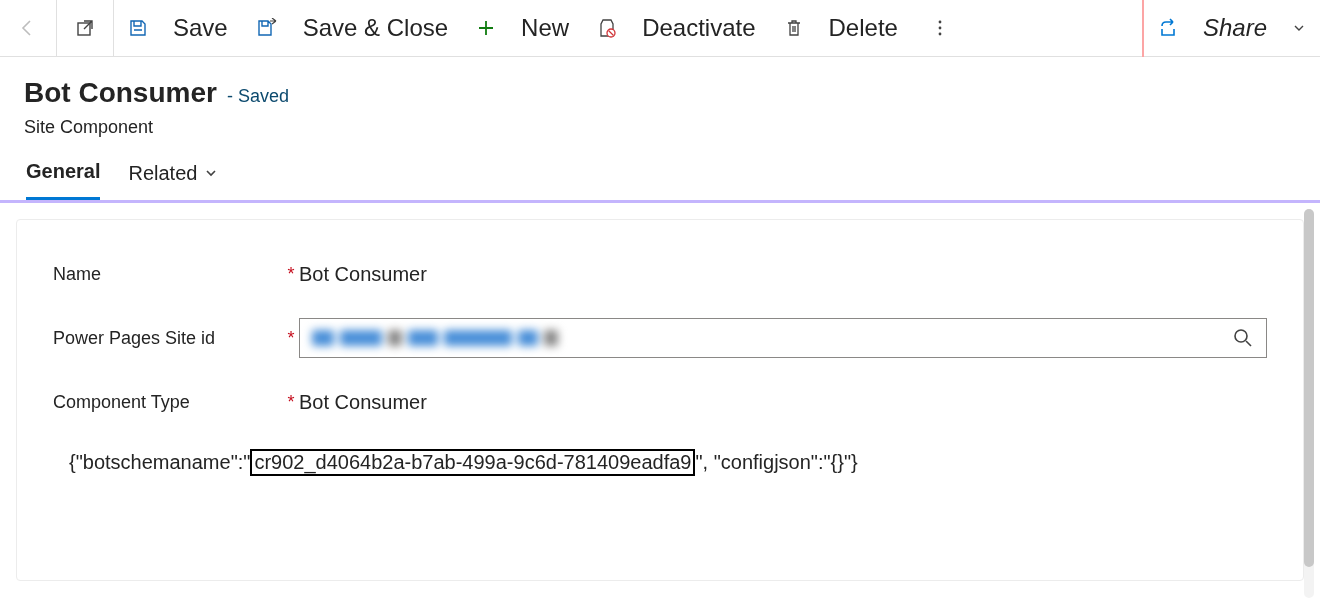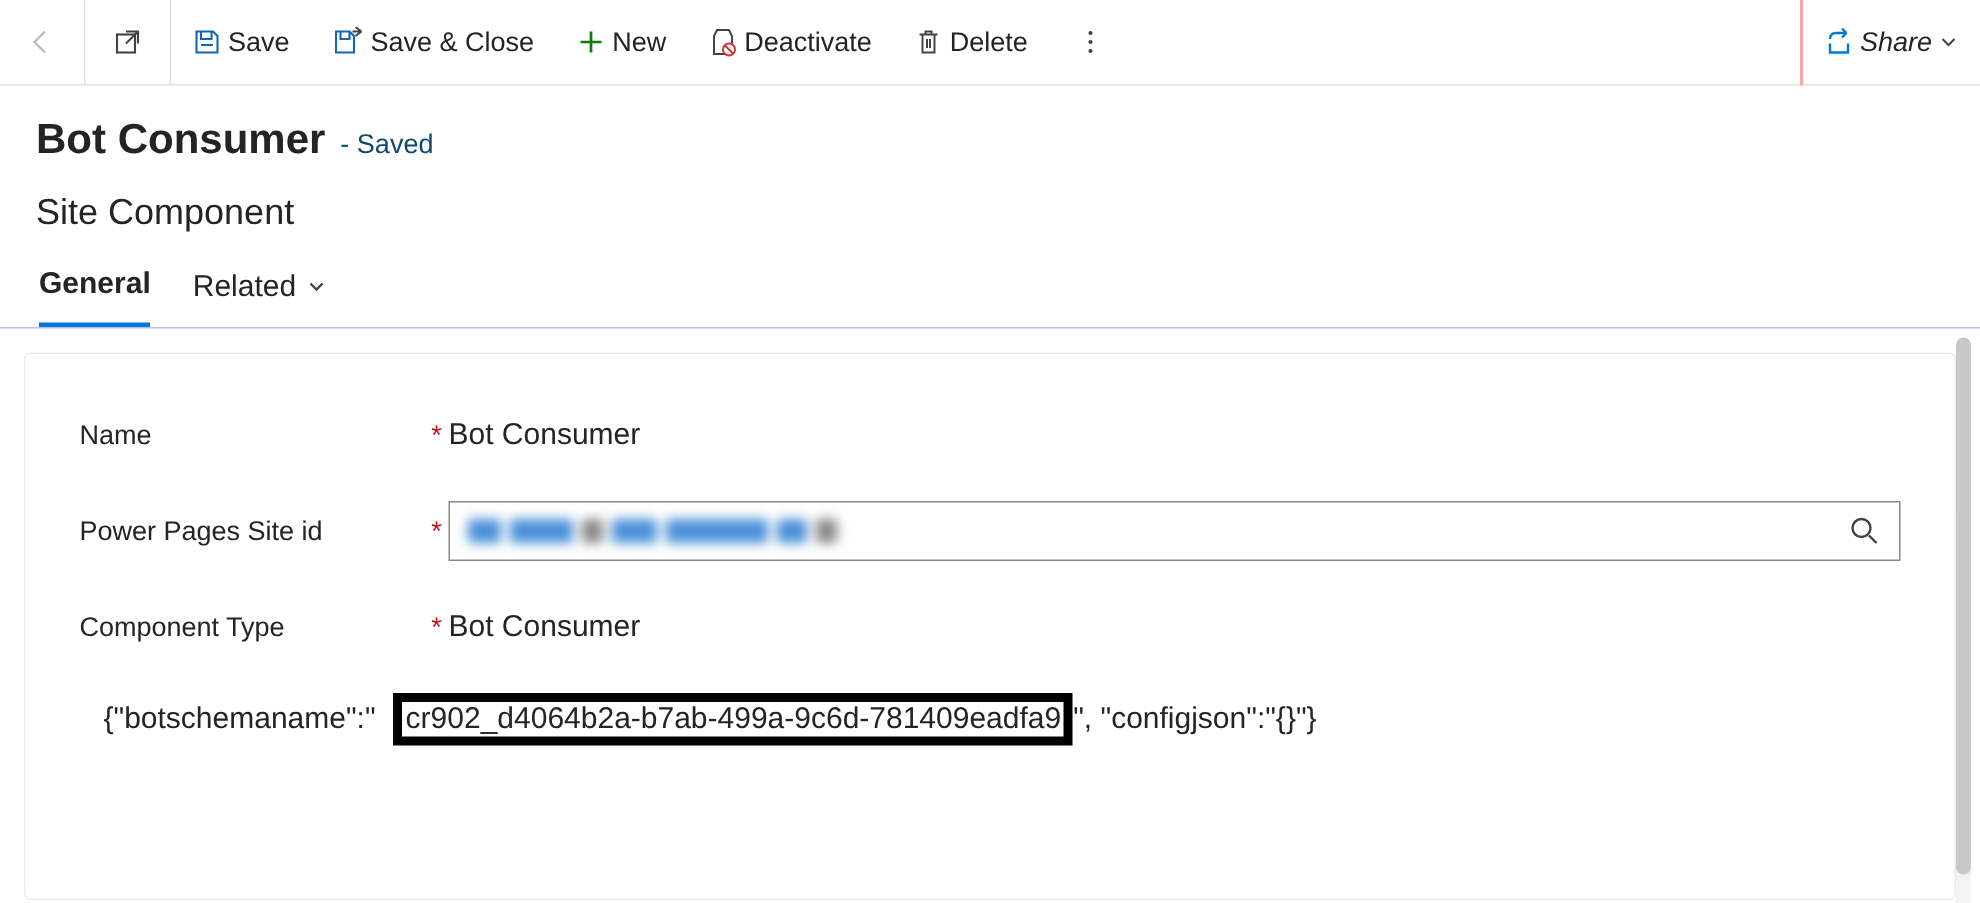--- a/index.html
+++ b/index.html
@@ -1,51 +1,51 @@
 <!DOCTYPE html>
 <html><head>
 <meta charset="utf-8">
 <style>
   * { box-sizing: border-box; margin: 0; padding: 0; }
   html, body { width: 1320px; height: 602px; font-family: "Segoe UI", Arial, sans-serif; background: #fff; color: #242424; overflow: hidden; }
   svg { display: block; }
 
   
   .toolbar { display: flex; align-items: center; height: 57px; border-bottom: 1px solid #e0e0e0; }
-  .toolbar .tb-btn { display: flex; align-items: center; height: 57px; padding: 0 14px; font-size: 18px; cursor: pointer; gap: 4px; }
+  .toolbar .tb-btn { display: flex; align-items: center; height: 57px; padding: 0 14px; font-size: 24px; cursor: pointer; gap: 25px; }
   .toolbar .tb-btn.icon-only { padding: 0 18px; }
   .toolbar .divider { width: 1px; height: 57px; background: #e0e0e0; }
   .toolbar .spacer { flex: 1; }
   .toolbar .share-wrap { border-left: 2px solid #fca5a5; height: 57px; display: flex; align-items: center; font-style: italic; }
 
   
   .page-header { padding: 20px 24px 8px 24px; }
   .page-title-line { display: flex; align-items: baseline; gap: 10px; }
   .page-title { font-size: 28px; font-weight: 600; }
   .page-status { font-size: 18px; color: #0c4a6e; }
-  .page-subtitle { font-size: 24px; color: #242424; margin-top: 19px; }
-
-  
-  .tabs { display: flex; align-items: center; gap: 28px; padding: 14px 26px 0 26px; border-bottom: 1px solid #c4b5fd; }
+  .page-subtitle { font-size: 18px; color: #242424; margin-top: 8px; }
+
+  
+  .tabs { display: flex; align-items: center; gap: 28px; padding: 14px 26px 0 26px; border-bottom: 3px solid #c4b5fd; }
   .tab { font-size: 20px; padding-bottom: 14px; cursor: pointer; display: flex; align-items: center; gap: 6px; }
   .tab.active { font-weight: 600; border-bottom: 3px solid #0078d4; }
 
   
   .form-scroll { position: relative; height: calc(602px - 57px - 96px - 48px); overflow: hidden; }
   .form-card { margin: 16px; background: #fff; border: 1px solid #ececec; border-radius: 4px; padding: 24px 0 88px 0; }
   .form-row { display: flex; align-items: center; padding: 14px 36px; min-height: 60px; }
   .form-label { width: 230px; font-size: 18px; color: #242424; }
   .req { color: #c50f1f; font-size: 18px; width: 16px; text-align: center; }
   .form-value { flex: 1; font-size: 20px; display: flex; align-items: center; }
   .lookup-box { flex: 1; display: flex; align-items: center; justify-content: space-between; border: 1px solid #8a8886; padding: 8px 12px; min-height: 38px; }
   .blur-strip { display: flex; gap: 6px; filter: blur(4px); }
   .blur-strip span { background: #4a90d9; height: 16px; border-radius: 2px; }
 
   .content-text { font-size: 20px; display: inline; }
-  .hl-box { border: 6px solid #000000; padding: 0 2px; display: inline; margin-left: 12px; }
+  .hl-box { border: 2px solid #000000; padding: 0 2px; display: inline; }
 
   
   .vscroll { position: absolute; right: 6px; top: 6px; width: 10px; height: calc(100% - 12px); background: #f3f3f3; border-radius: 5px; }
   .vscroll .thumb { position: absolute; left: 0; width: 10px; background: #c8c8c8; border-radius: 5px; }
 </style>
 </head>
 <body>
 
 <div class="toolbar">
   <div class="tb-btn icon-only">

